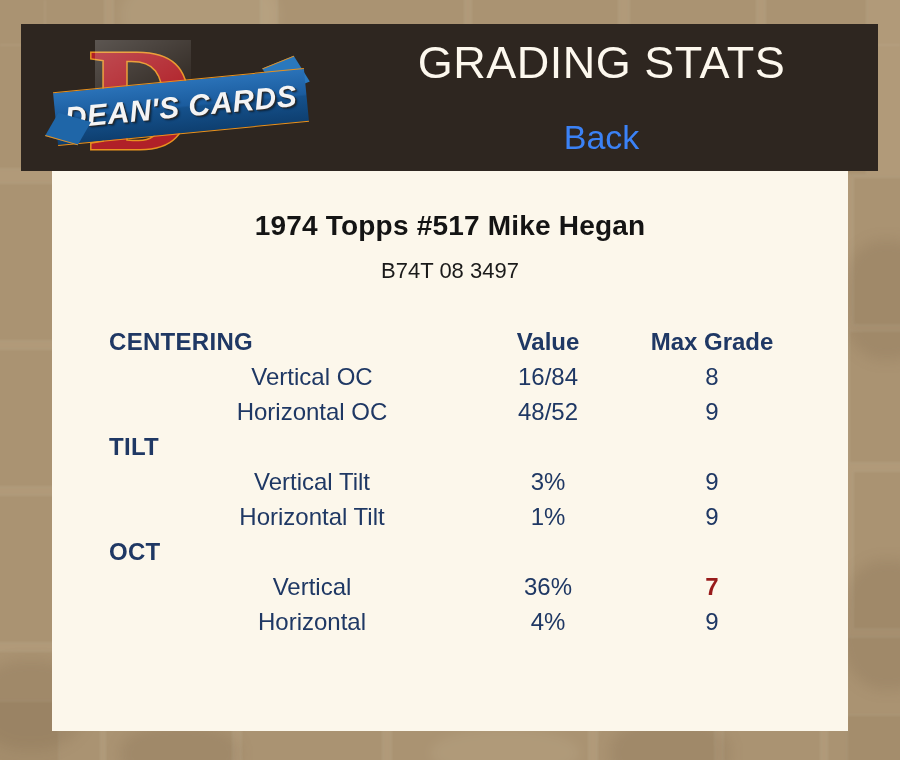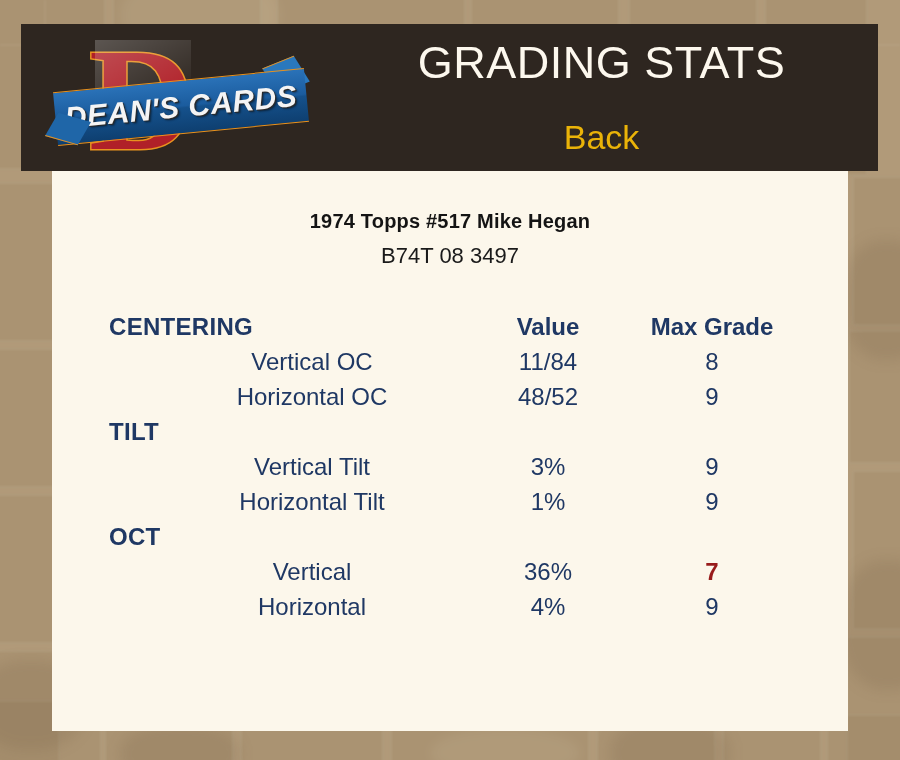--- a/index.html
+++ b/index.html
@@ -149,52 +149,52 @@
     gap: 25px;
   }
   #header-title {
     color: #fdf8ee;
     font-size: 45px;
     line-height: 52px;
     font-weight: normal;
     letter-spacing: 0.5px;
   }
   #header-subtitle {
-    color: #eab308;
+    color: #3b82f6;
     font-size: 34px;
     line-height: 42px;
     font-weight: normal;
     margin-top: 2px;
   }
 
   
   #content-panel {
     position: absolute;
     left: 52px;
     top: 171px;
     width: 796px;
     height: 560px;
     background: #fcf7eb;
     z-index: 4;
   }
 
   #card-title {
     text-align: center;
-    font-size: 20px;
+    font-size: 28px;
     font-weight: bold;
     color: #141414;
     margin-top: 39px;
     letter-spacing: 0.2px;
   }
   #card-serial {
     text-align: center;
     font-size: 22px;
     font-weight: normal;
     color: #1a1a1a;
-    margin-top: 10px;
+    margin-top: 16px;
   }
 
   
   #stats-table {
     margin: 40px auto 0 auto;
     width: 688px;
     border-collapse: collapse;
     color: #1f3864;
   }
   #stats-table col.c-label { width: 360px; }
@@ -312,21 +312,21 @@
     <thead>
       <tr>
         <th class="th-section">CENTERING</th>
         <th class="th-col">Value</th>
         <th class="th-col">Max Grade</th>
       </tr>
     </thead>
     <tbody id="stats-body">
         <tr>
           <td class="row-label">Vertical OC</td>
-          <td class="row-value">11/84</td>
+          <td class="row-value">16/84</td>
           <td class="row-grade">8</td>
         </tr>
         <tr>
           <td class="row-label">Horizontal OC</td>
           <td class="row-value">48/52</td>
           <td class="row-grade">9</td>
         </tr>
         <tr class="section-row">
           <td colspan="3">TILT</td>
         </tr>

